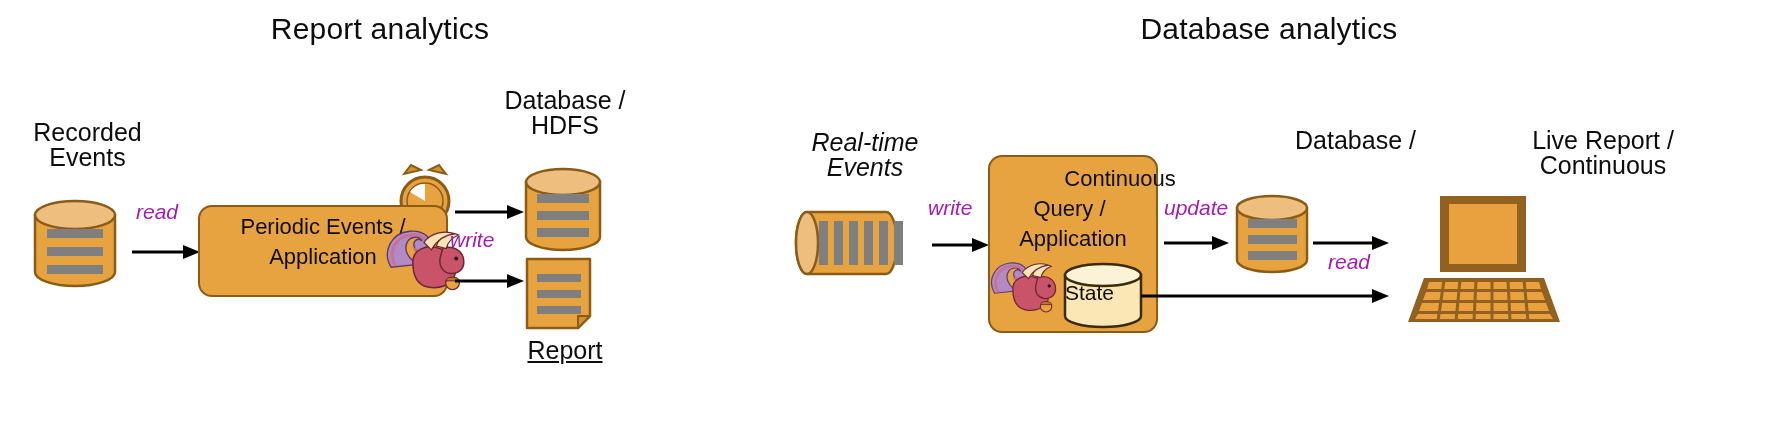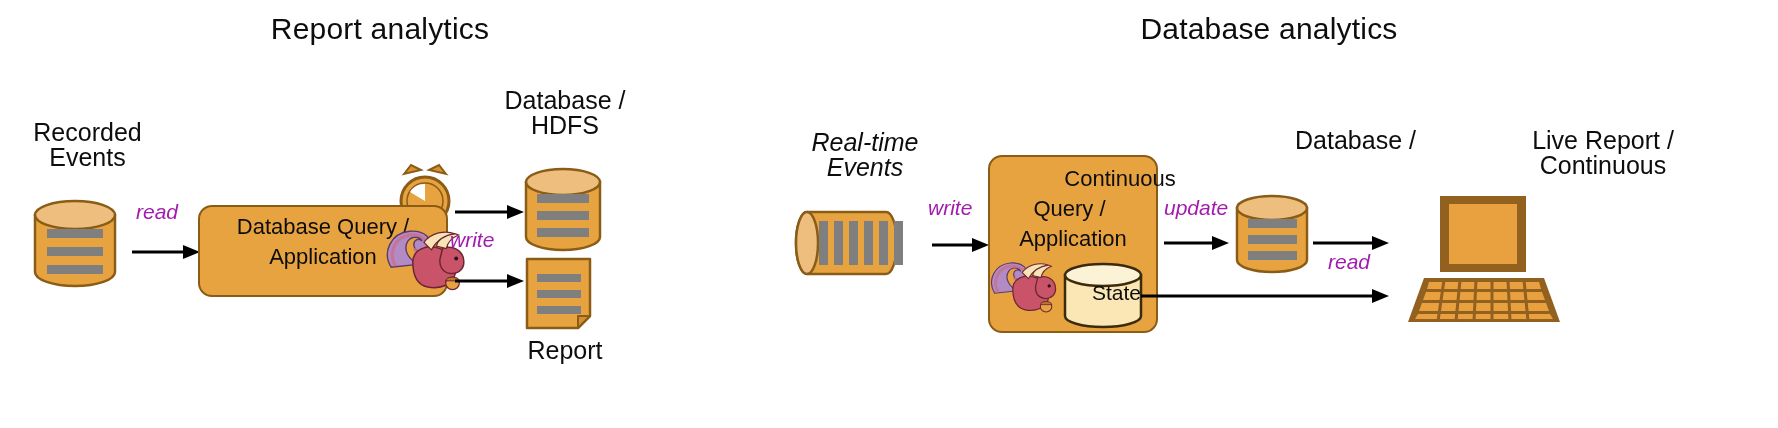--- a/index.html
+++ b/index.html
@@ -78,21 +78,21 @@
     font-size: 22px;
     line-height: 30px;
     color: #0d0d0d;
     pointer-events: none;
     white-space: nowrap;
   }
 
   .state-label {
     position: absolute;
     width: 100%;
-    text-align: right;
+    text-align: left;
     font-size: 21px;
     color: #0d0d0d;
     white-space: nowrap;
   }
 </style>
 </head>
 <body>
 
 <div id="canvas">
 
@@ -126,21 +126,21 @@
         <circle cx="425" cy="201" r="24" fill="#E8A341" stroke="#8A5C16" stroke-width="3"></circle>
         <circle cx="425" cy="201" r="18" fill="#E8A341" stroke="#8A5C16" stroke-width="1.5"></circle>
         <path d="M425,201 L425,184 A17,17 0 0 0 410,192 Z" fill="#FFFFFF" stroke="none"></path>
       </g>
     </svg>
 
     <div class="edge-label" style="left:136px; top:200px;">read</div>
 
     <div class="proc-box" id="periodic-box" style="left:198px; top:205px; width:250px; height:92px;">
     </div>
-    <div class="proc-text" style="left:198px; top:212px; width:250px;">Database Query /</div>
+    <div class="proc-text" style="left:198px; top:212px; width:250px;">Periodic Events /</div>
     <div class="proc-text" style="left:198px; top:242px; width:250px;">Application</div>
 
     <svg class="art" width="1778" height="428" style="pointer-events:none;">
       <g transform="translate(388,230) scale(0.62)">
 
         <path d="M5,60 C-10,35 5,5 35,2 C60,0 72,15 66,28 C60,40 44,36 42,26 C40,16 50,12 55,18
                  C52,10 38,9 32,18 C24,30 32,50 52,55 Z" fill="#B38BC4" stroke="#5B3A64" stroke-width="2.2"></path>
         <path d="M12,58 C-1,36 12,11 36,8 C56,6 66,19 61,30 C56,40 44,37 43,29" fill="none" stroke="#C96E8C" stroke-width="5" opacity="0.8"></path>
 
         <path d="M40,52 C40,32 62,22 84,30 C104,37 112,55 108,72 C104,88 84,96 64,92 C46,88 40,72 40,52 Z" fill="#C9546A" stroke="#6E2533" stroke-width="2.4"></path>
@@ -186,21 +186,21 @@
         <path d="M527,259 L590,259 L590,316 L578,328 L527,328 Z" fill="#E8A341" stroke="#8A5C16" stroke-width="2.5" stroke-linejoin="round"></path>
         <path d="M590,316 L578,316 L578,328 Z" fill="#D08F33" stroke="#8A5C16" stroke-width="2" stroke-linejoin="round"></path>
         <rect x="537" y="274" width="44" height="8" fill="#7F7F7F"></rect>
         <rect x="537" y="290" width="44" height="8" fill="#7F7F7F"></rect>
         <rect x="537" y="306" width="44" height="8" fill="#7F7F7F"></rect>
       </g>
     </svg>
 
     <div class="edge-label" style="left:450px; top:228px;">write</div>
 
-    <div class="node-label" style="left:475px; top:338px; width:180px;">Report</div>
+    <div class="node-label" style="left:475px; top:338px; width:180px;text-decoration:underline;">Report</div>
   </div>
 
   <div class="panel" id="panel-stream">
 
     <div class="panel-title">Database analytics</div>
 
     <div class="node-label" style="left:25px; top:130px; width:160px;font-style:italic;">
       <div>Real-time</div>
       <div>Events</div>
     </div>

